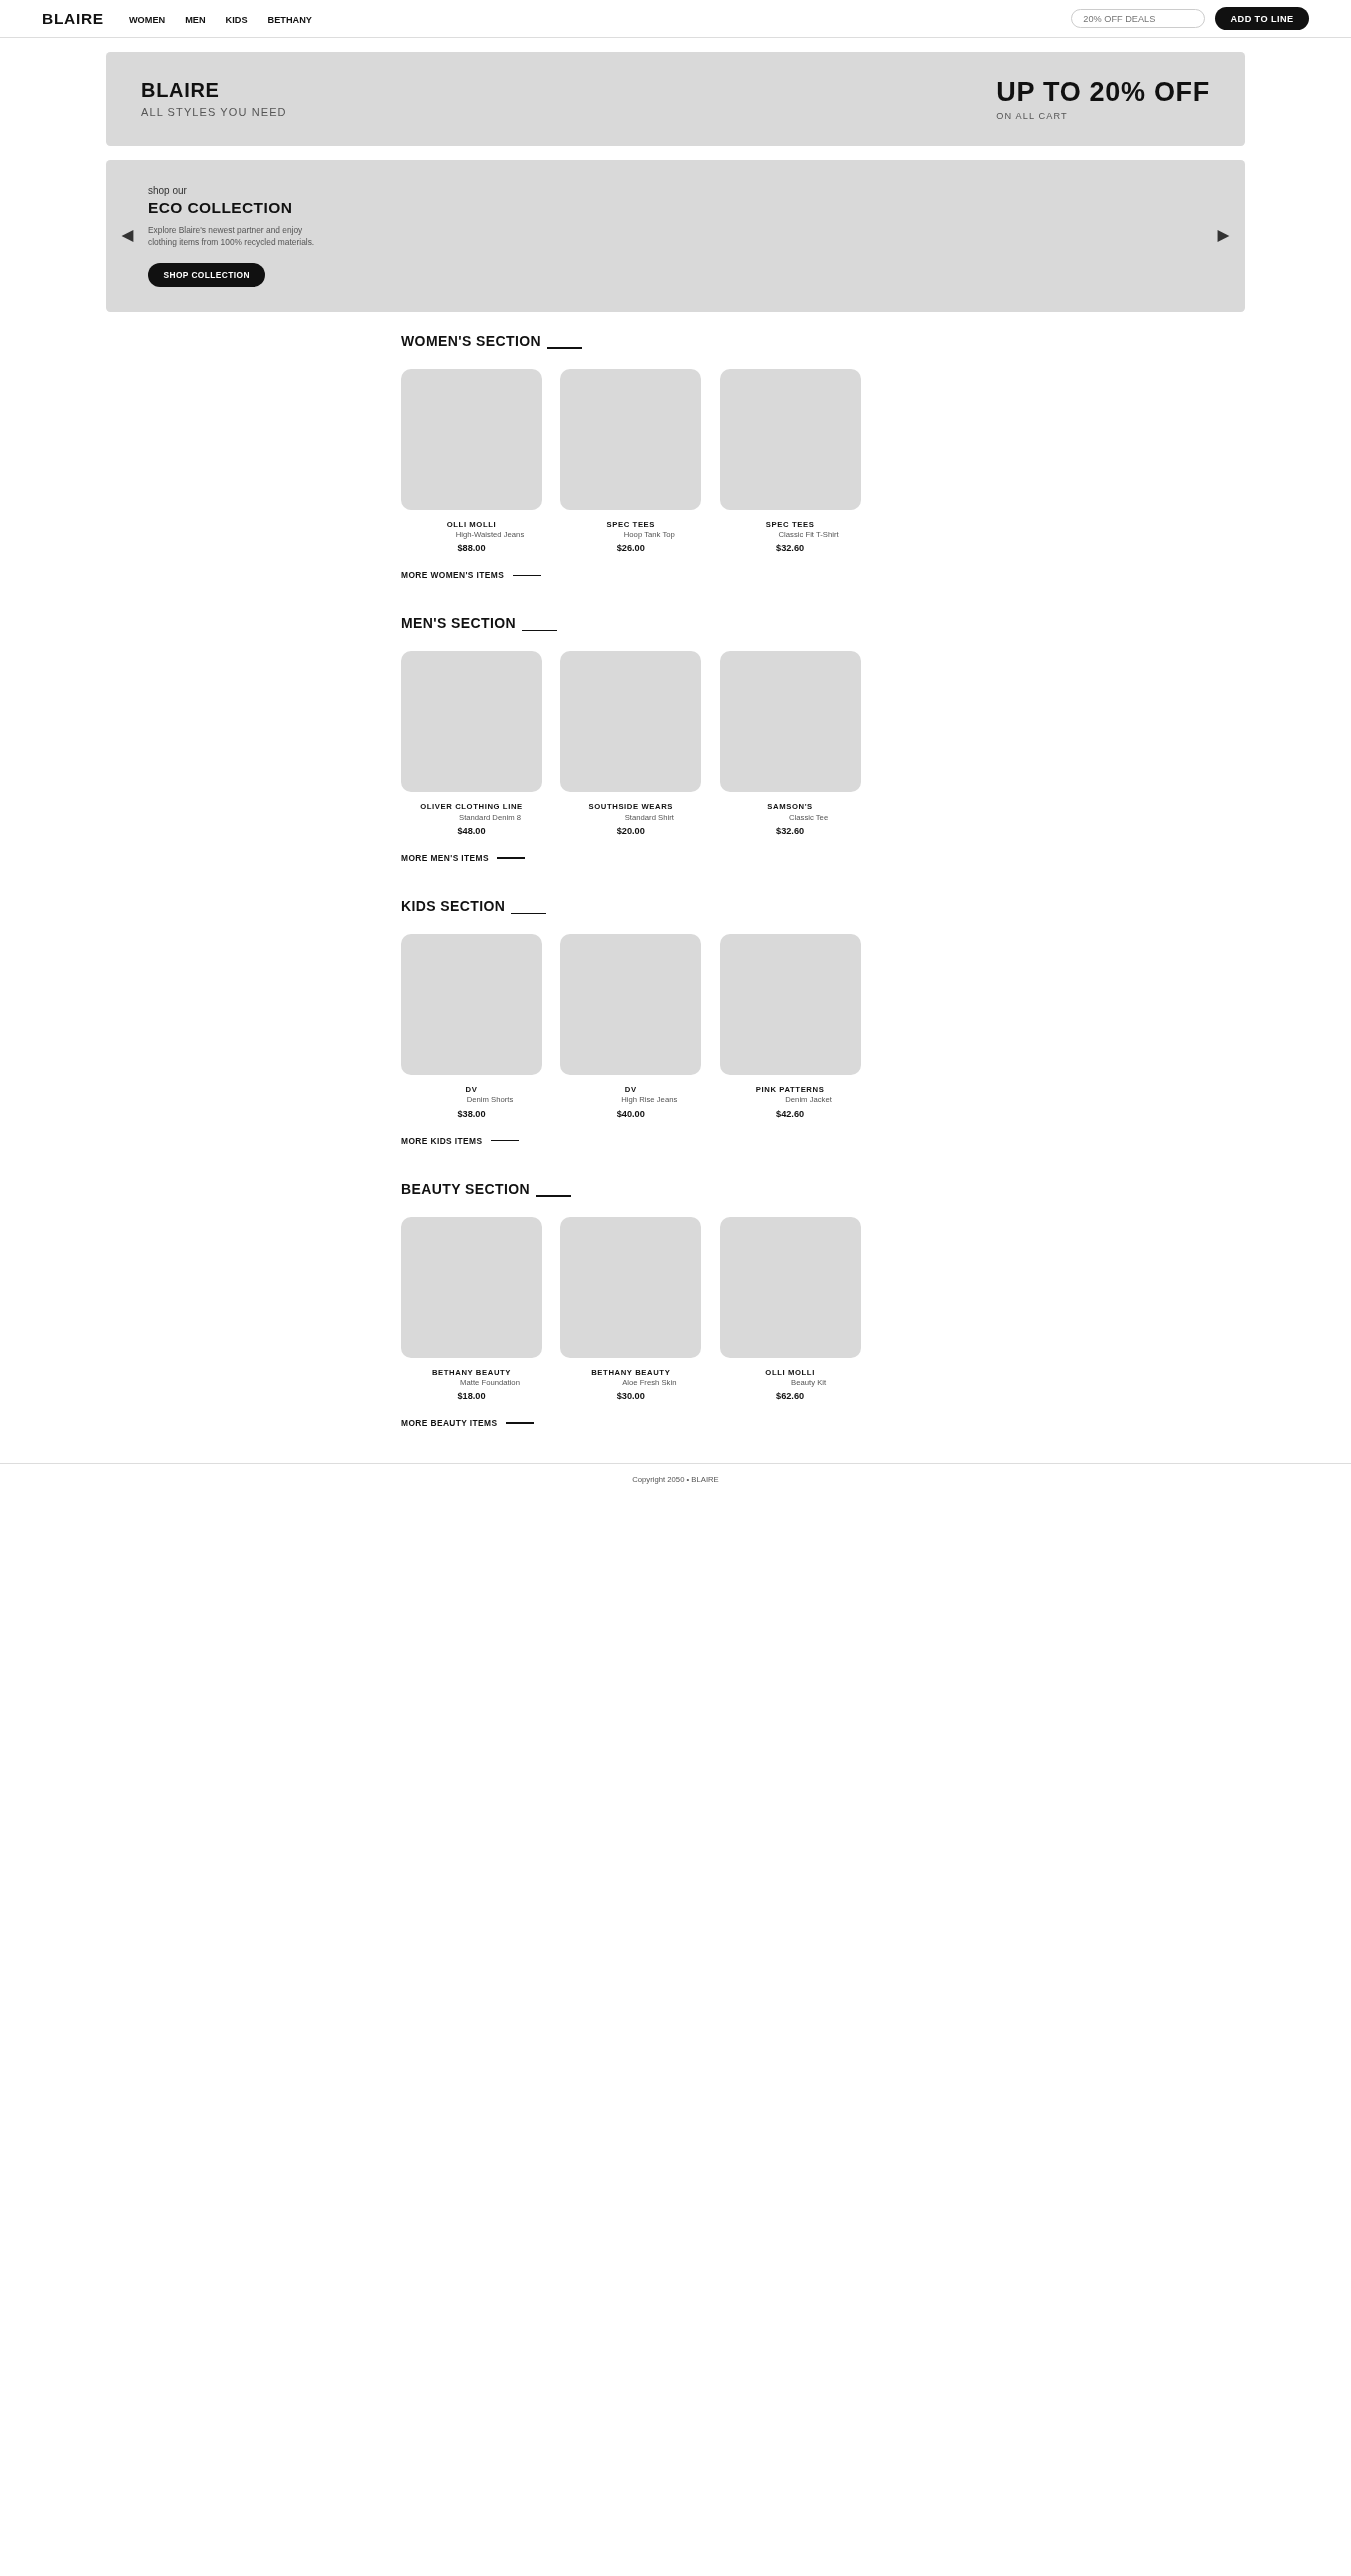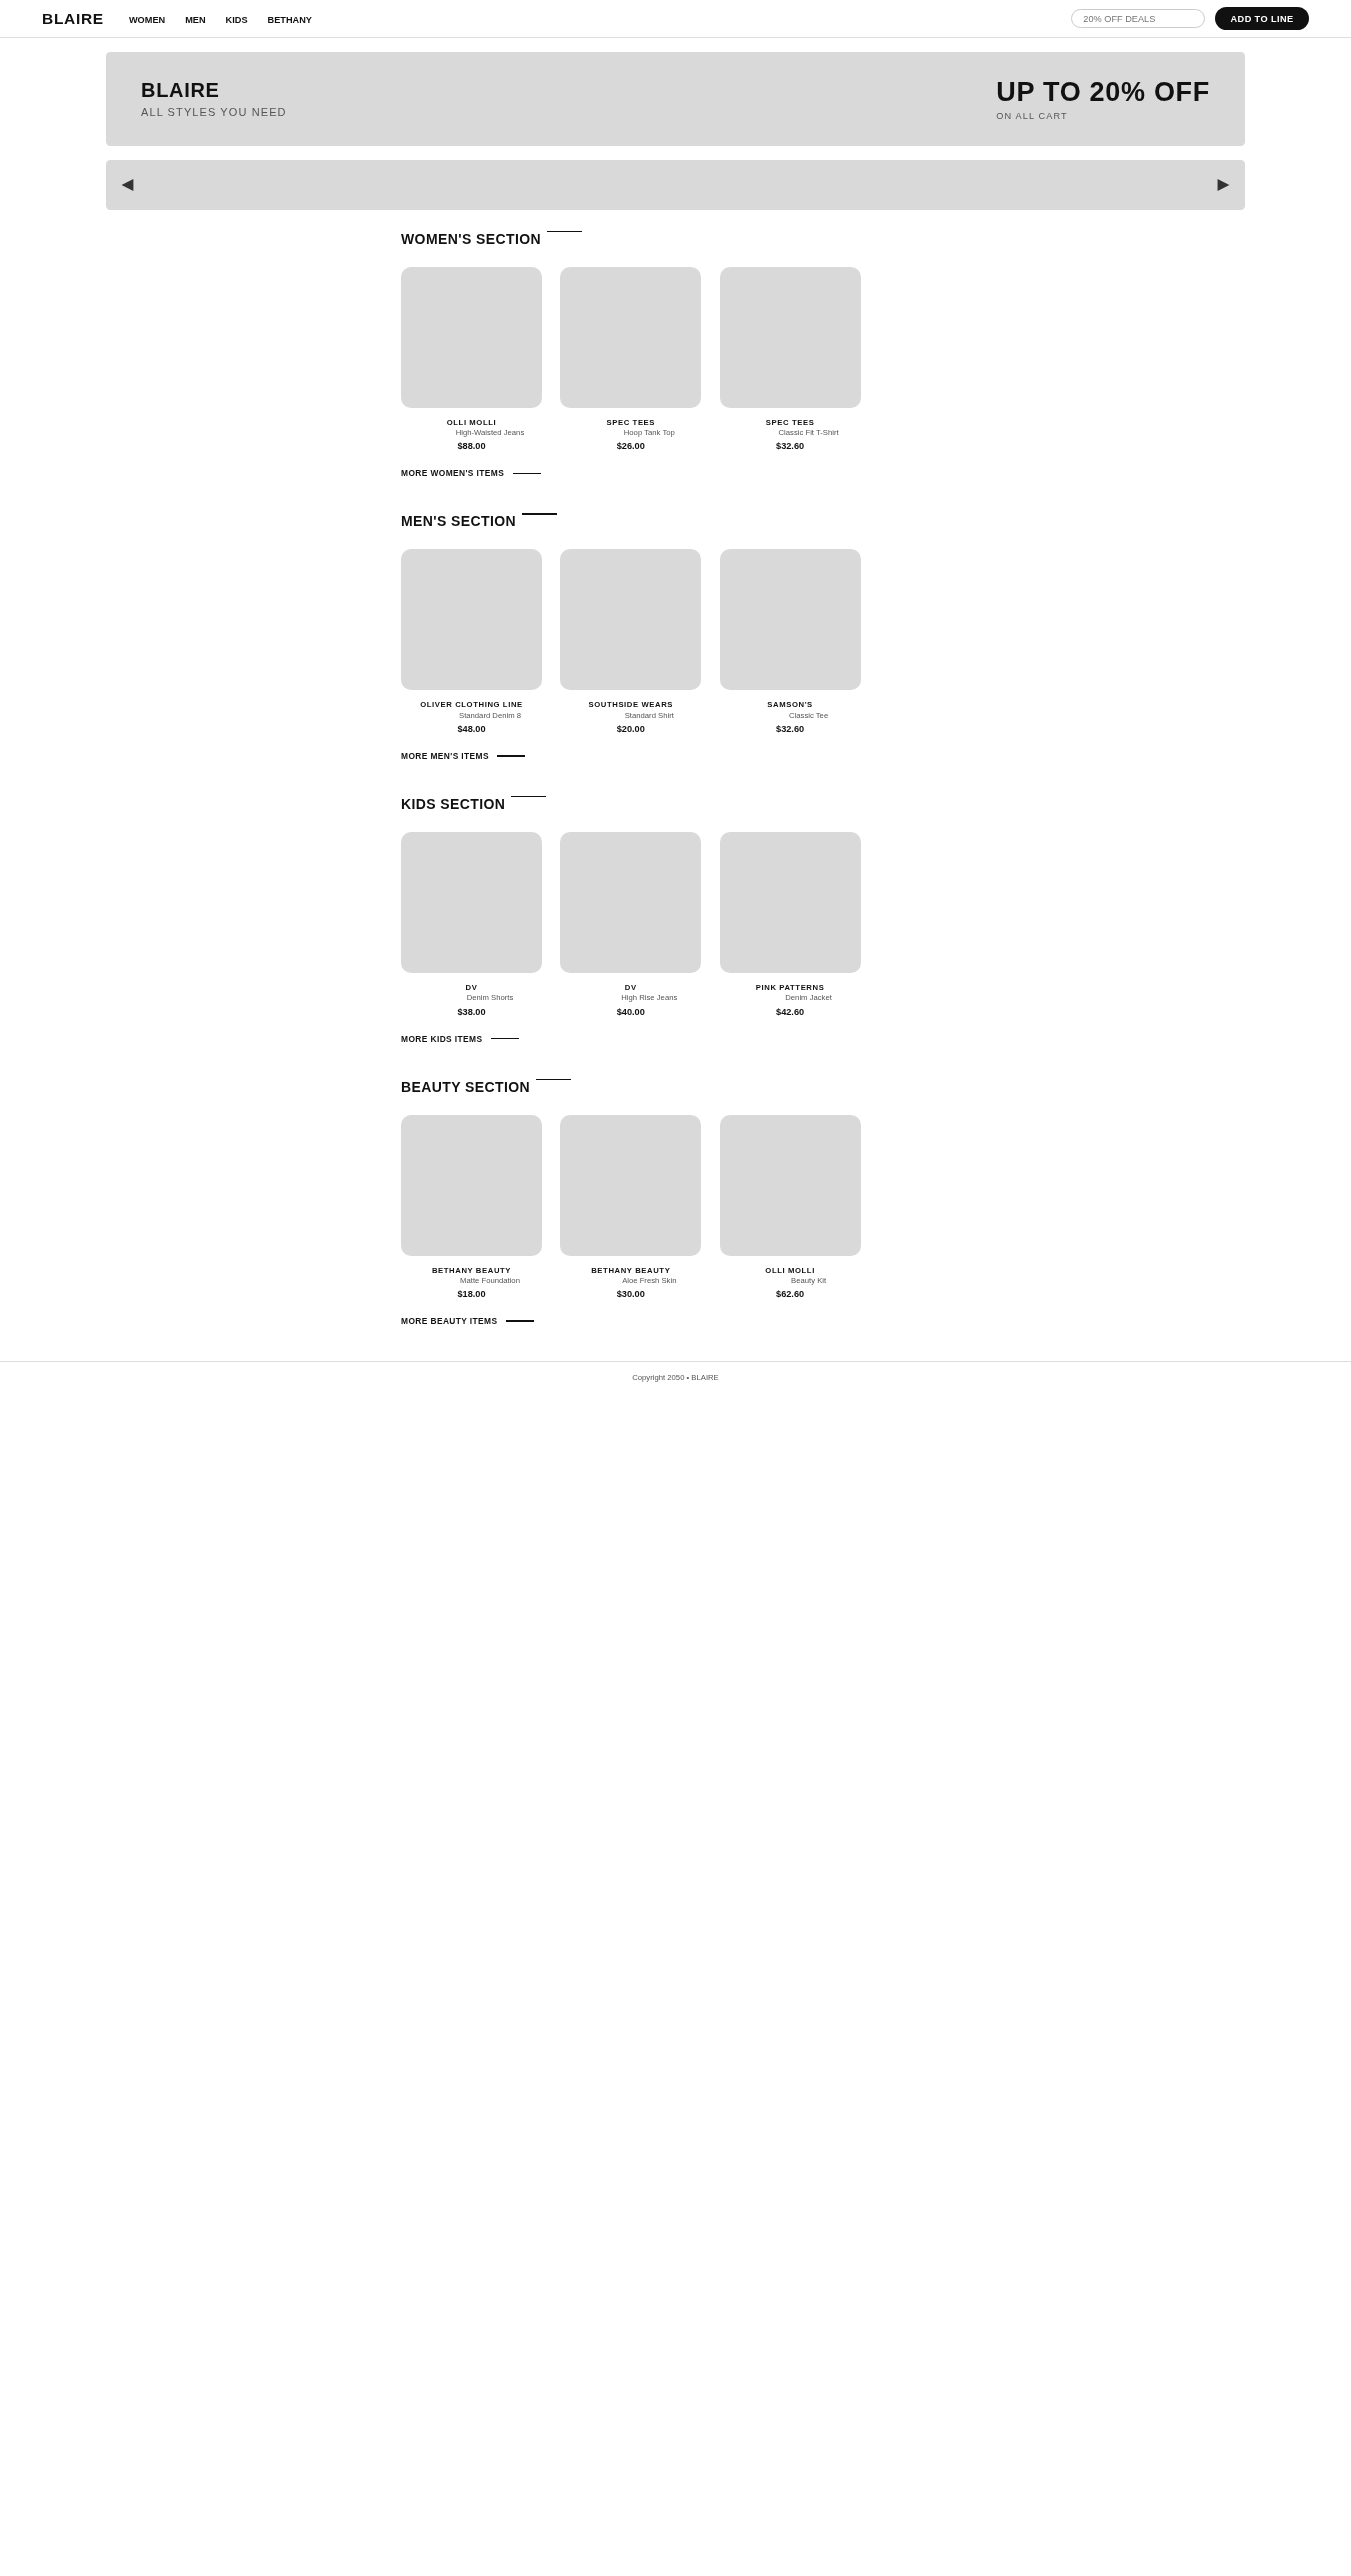--- a/index.html
+++ b/index.html
@@ -152,21 +152,21 @@
     }
 
     
     .section-container {
       max-width: 577px;
       margin: 0 auto 35px auto;
       padding: 0 14px;
     }
     .section-header {
       display: flex;
-      align-items: flex-start;
+      align-items: flex-end;
       gap: 6px;
       margin-bottom: 20px;
     }
     .section-title {
       font-size: 14px;
       font-weight: 900;
       letter-spacing: 0.4px;
     }
     .section-line {
       flex: 0 0 35px;
@@ -260,20 +260,26 @@
     <div class="hero-sub">ALL STYLES YOU NEED</div>
   </div>
   <div>
     <div class="hero-discount">UP TO 20% OFF</div>
     <div class="hero-discount-sub">ON ALL CART</div>
   </div>
 </div>
 
 <div class="carousel-banner">
   <div class="carousel-arrow carousel-arrow-left">◀</div>
+  <div class="carousel-content">
+    <div class="carousel-eyebrow">shop our</div>
+    <div class="carousel-title">ECO COLLECTION</div>
+    <div class="carousel-desc">Explore Blaire's newest partner and enjoy clothing items from 100% recycled materials.</div>
+    <button class="carousel-btn">SHOP COLLECTION</button>
+  </div>
   <div class="carousel-arrow carousel-arrow-right">▶</div>
 </div>
 
 <div id="sections-container">
     <div class="section-container">
       <div class="section-header">
         <div class="section-title">WOMEN'S SECTION</div>
         <div class="section-line"></div>
       </div>
       <div class="products-grid">

